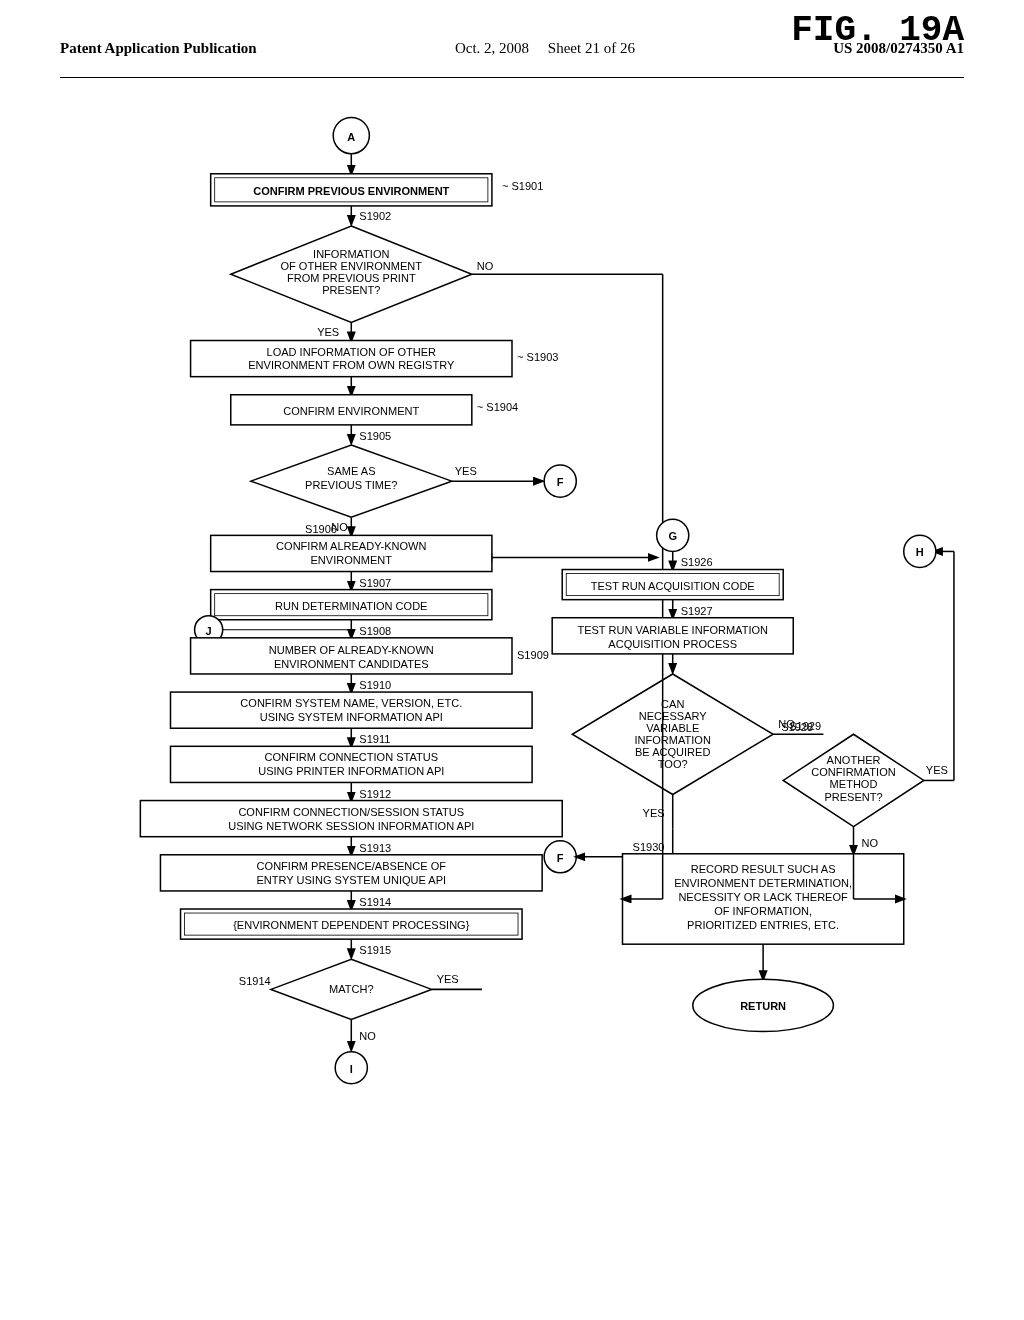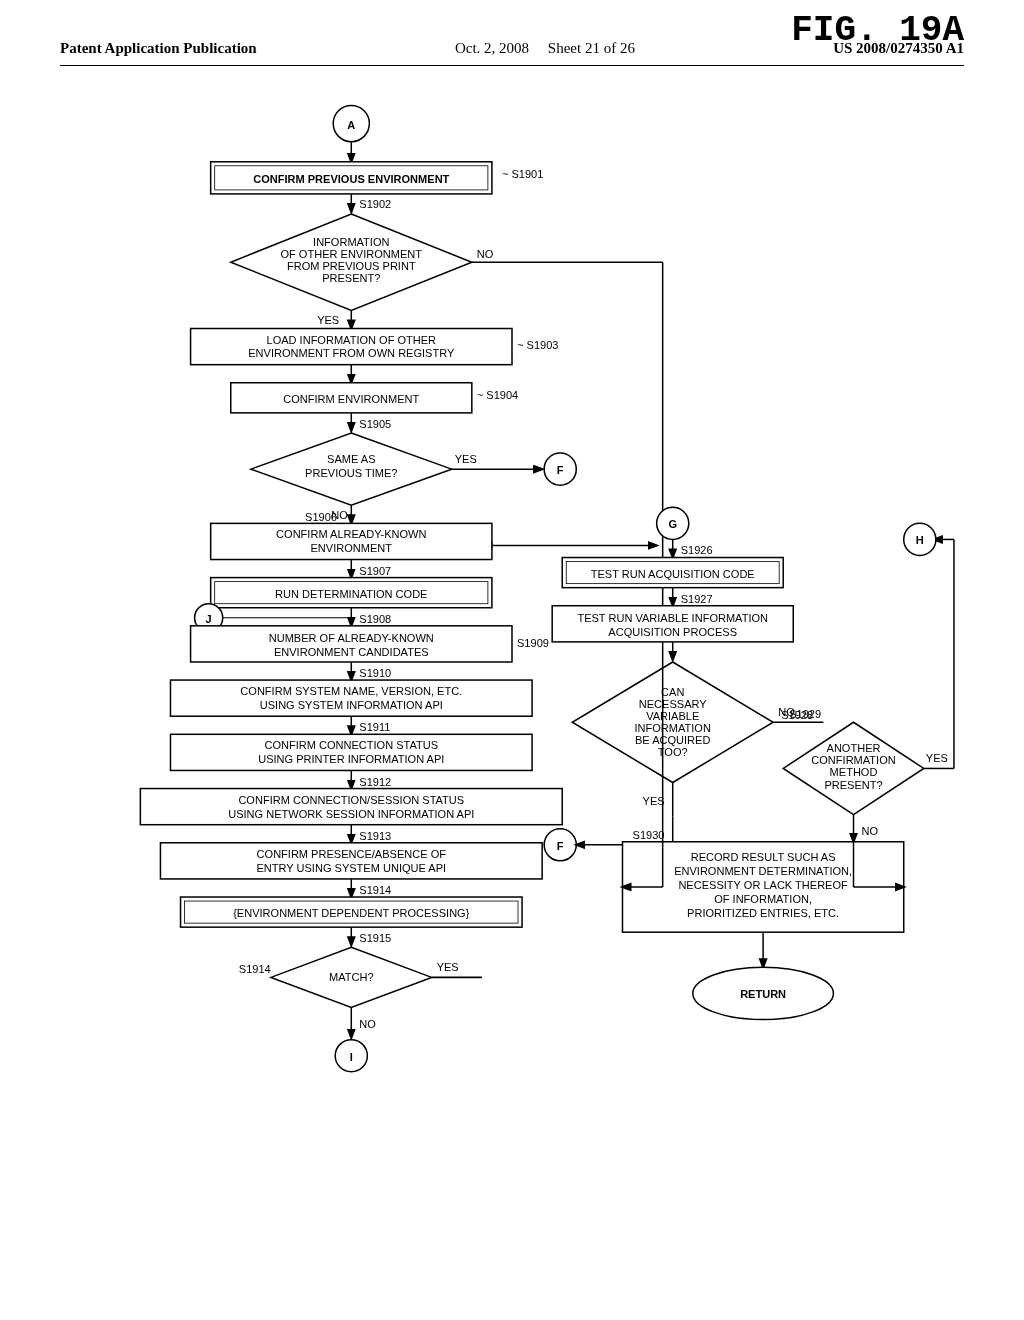--- a/index.html
+++ b/index.html
@@ -15,21 +15,21 @@
       width: 1024px;
       height: 1320px;
       padding: 40px 60px;
       position: relative;
     }
     .header {
       display: flex;
       justify-content: space-between;
       align-items: flex-start;
       border-bottom: 1px solid #000;
-      padding-bottom: 8px;
+      padding-bottom: 20px;
       margin-bottom: 20px;
     }
     .header-left {
       font-weight: bold;
       font-size: 15px;
     }
     .header-center {
       font-size: 15px;
       text-align: left;
     }

